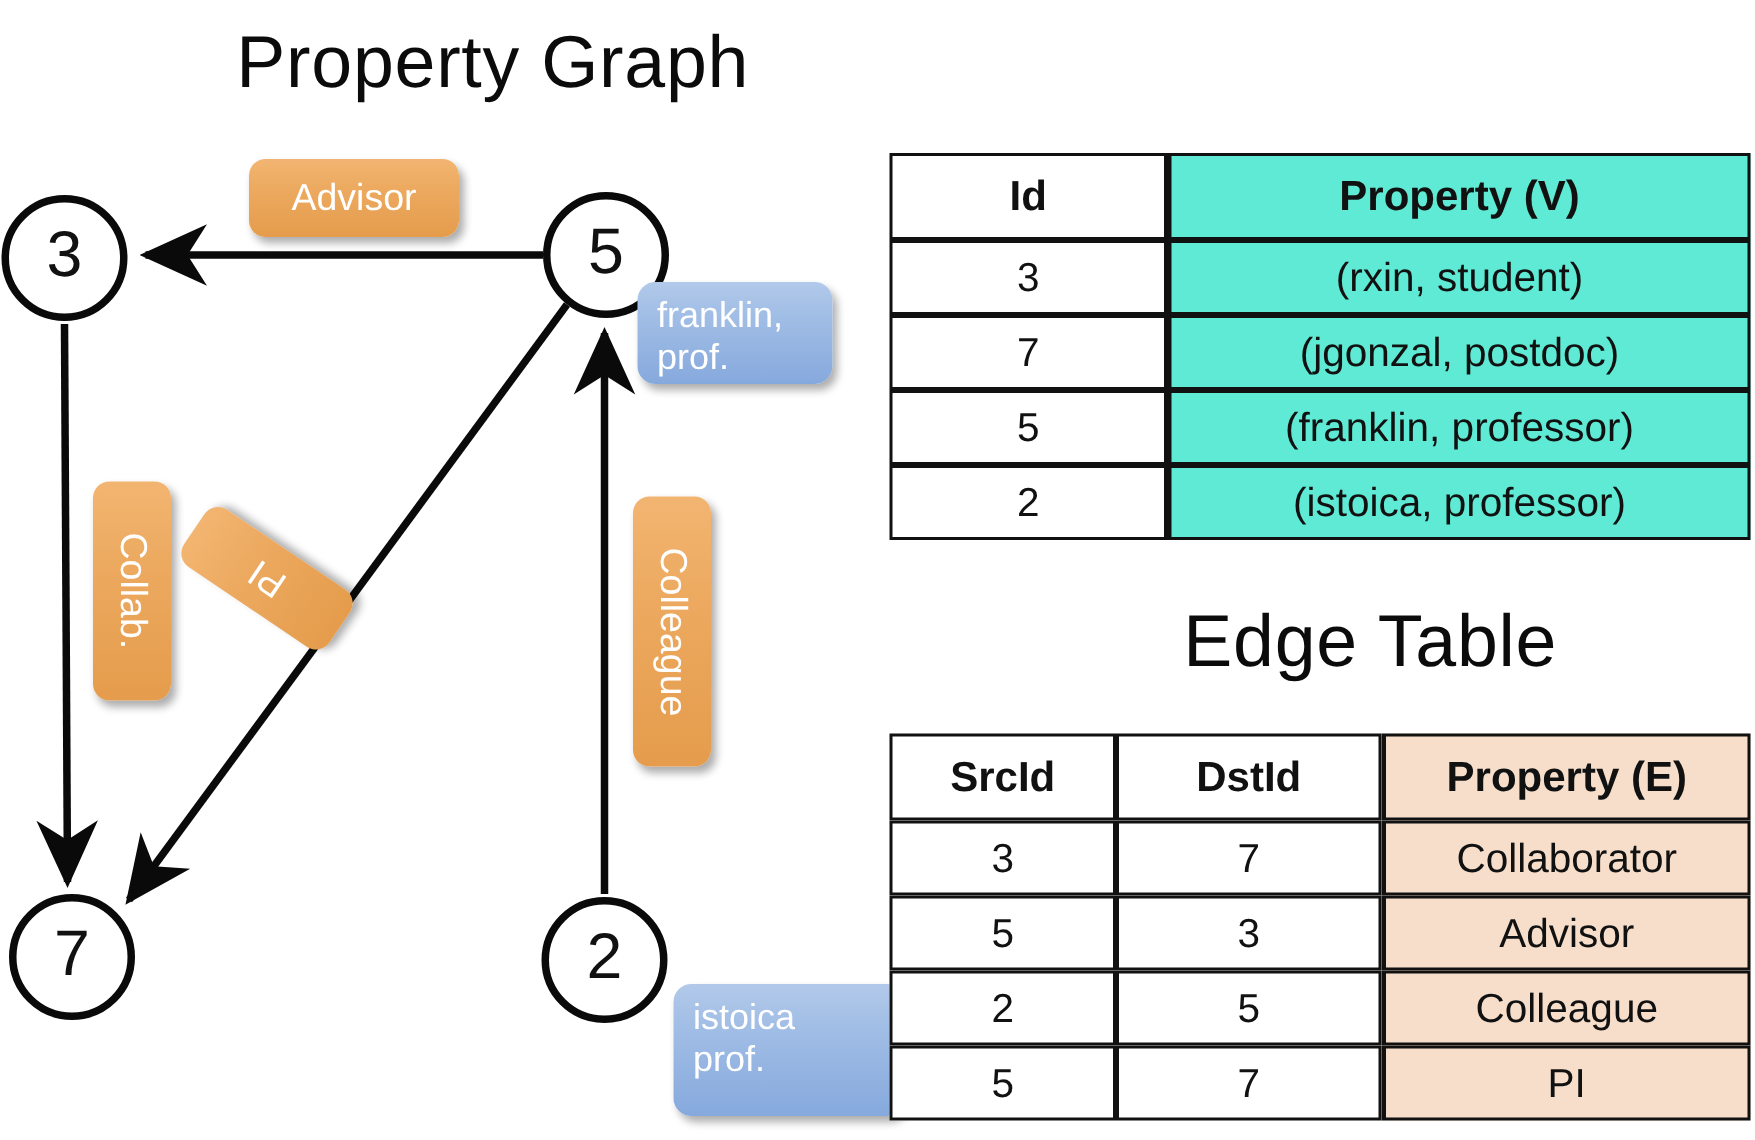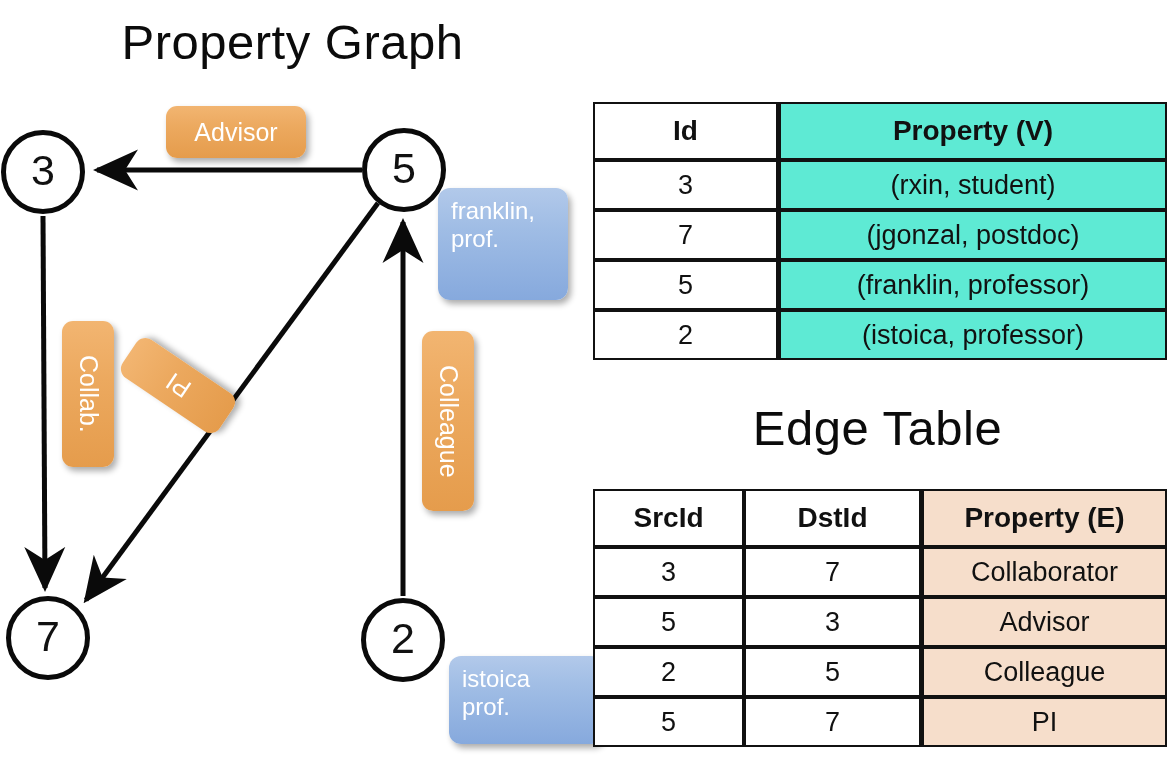--- a/index.html
+++ b/index.html
@@ -24,20 +24,21 @@
   
   .title {
     position: absolute;
     font-family: "Liberation Sans", sans-serif;
     font-weight: 300;
     font-size: 49px;
     letter-spacing: 0.5px;
     color: #0b0b0b;
     white-space: nowrap;
     text-align: center;
+    padding-left: 36px;
   }
   #title-property-graph { left: 0px;   top: 14px;  width: 585px; }
   #title-vertex-table   { left: 585px; top: 12px;  width: 585px; }
   #title-edge-table     { left: 585px; top: 400px; width: 585px; }
 
   
   #graph-panel {
     position: absolute;
     left: 0; top: 0;
     width: 585px; height: 760px;
@@ -160,21 +161,21 @@
       <span>5</span>
     </div>
     <div class="node-circle" style="left:6px;   top:596px;">
       <span>7</span>
     </div>
     <div class="node-circle" style="left:361px; top:598px;">
       <span>2</span>
     </div>
 
 
-    <div class="vbox" style="left:425px; top:188px; width:130px; height:112px;margin-left:13px;">
+    <div class="vbox" style="left:425px; top:188px; width:130px; height:68px;">
       <div>franklin,</div>
       <div>prof.</div>
     </div>
 
 
     <div class="vbox" style="left:449px; top:656px; width:154px; height:88px;">
       <div>istoica</div>
       <div>prof.</div>
     </div>
 

